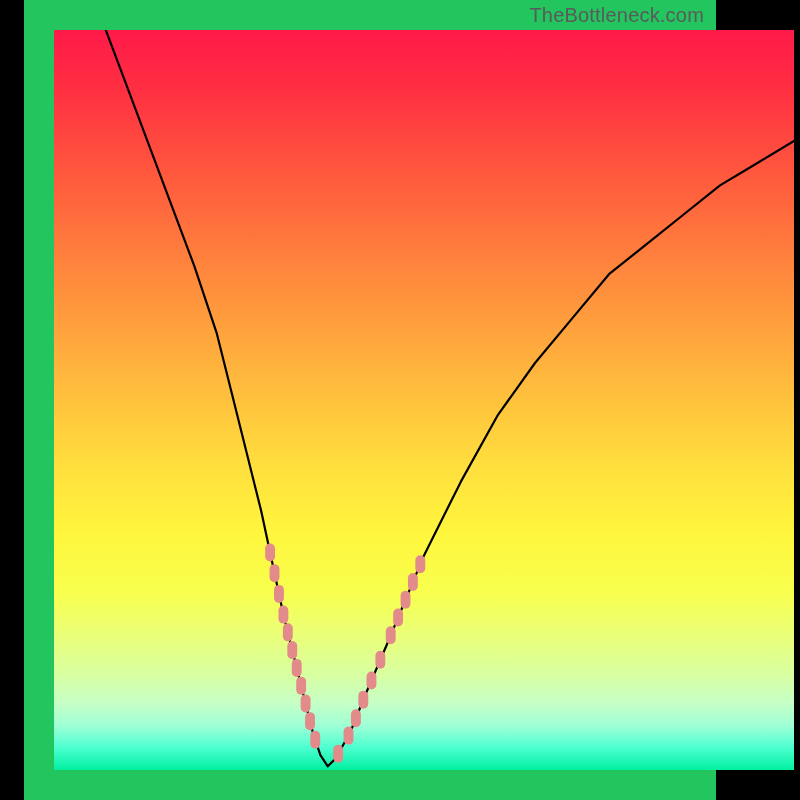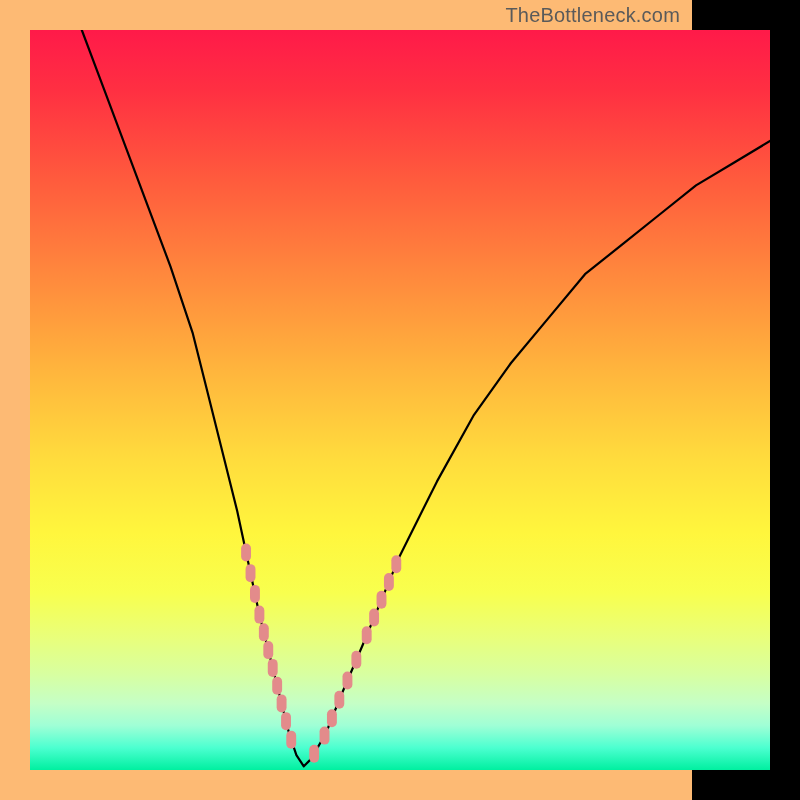--- a/index.html
+++ b/index.html
@@ -8,21 +8,22 @@
     width: 800px;
     height: 800px;
     background: #000;
     font-family: Arial, Helvetica, sans-serif;
     overflow: hidden;
   }
   .outer {
     position: relative;
     width: 692px;
     height: 800px;
-    background: #fdba74;
+    background: #22c55e;
+    margin-left: 24px;
   }
   .watermark {
     position: absolute;
     top: 4px;
     right: 12px;
     color: #5a5a5a;
     font-size: 20px;
     font-weight: 500;
     letter-spacing: 0.2px;
     z-index: 10;

